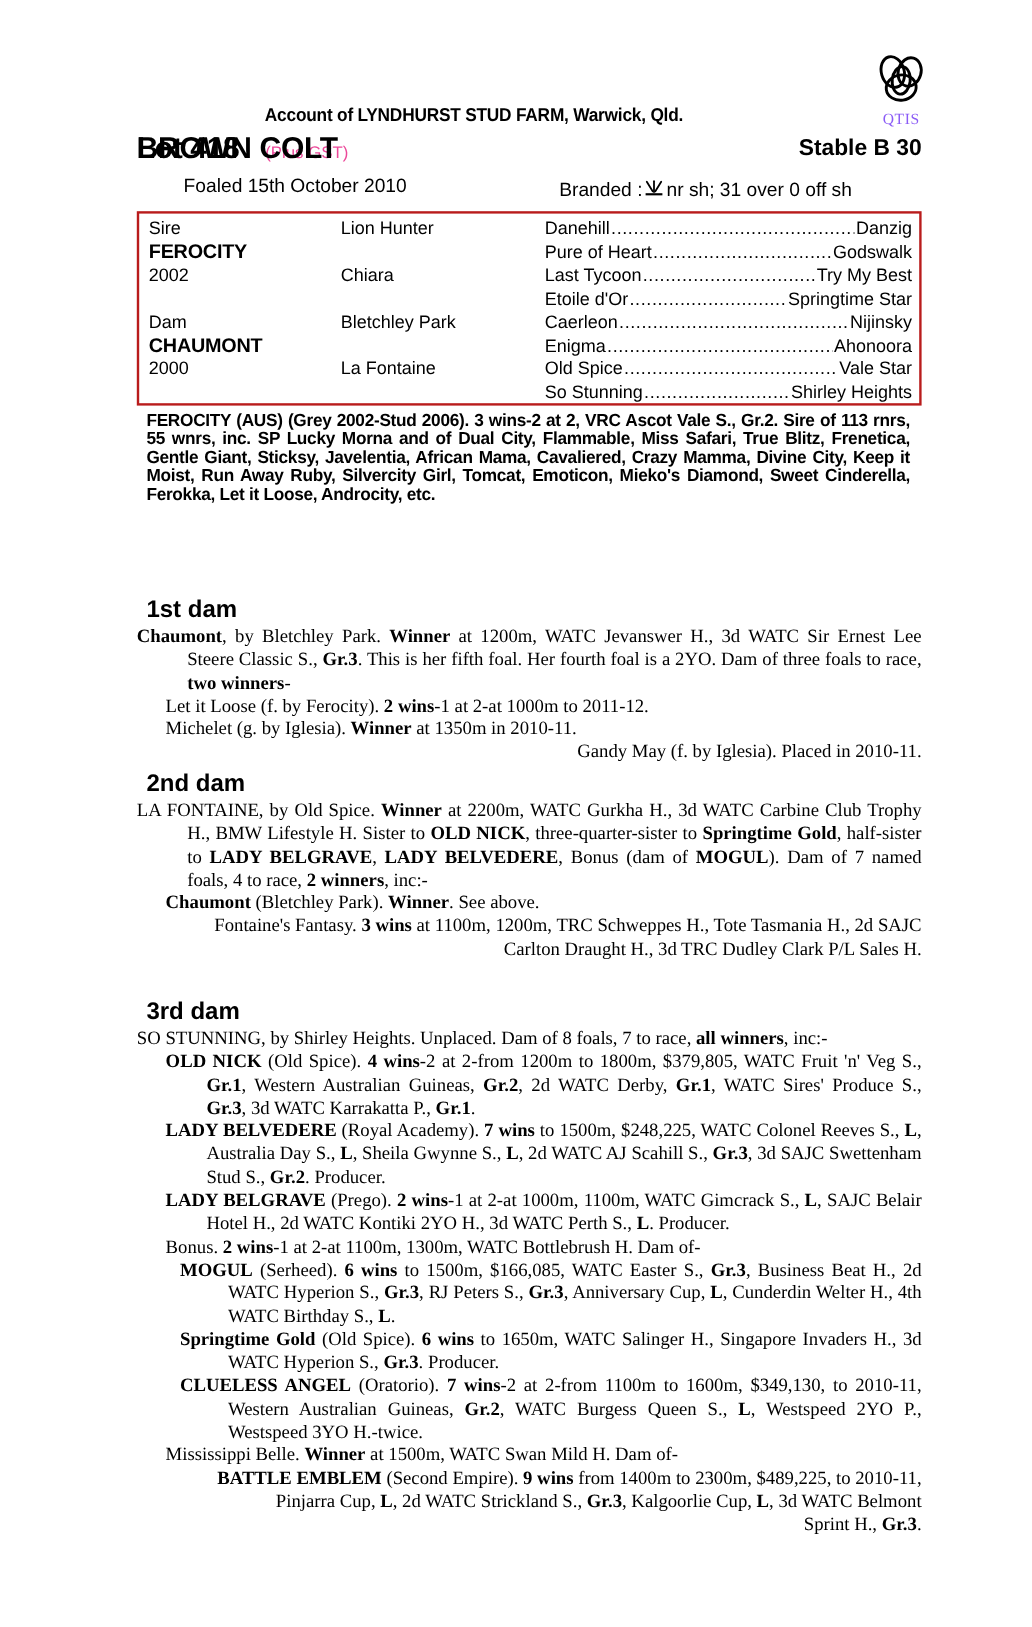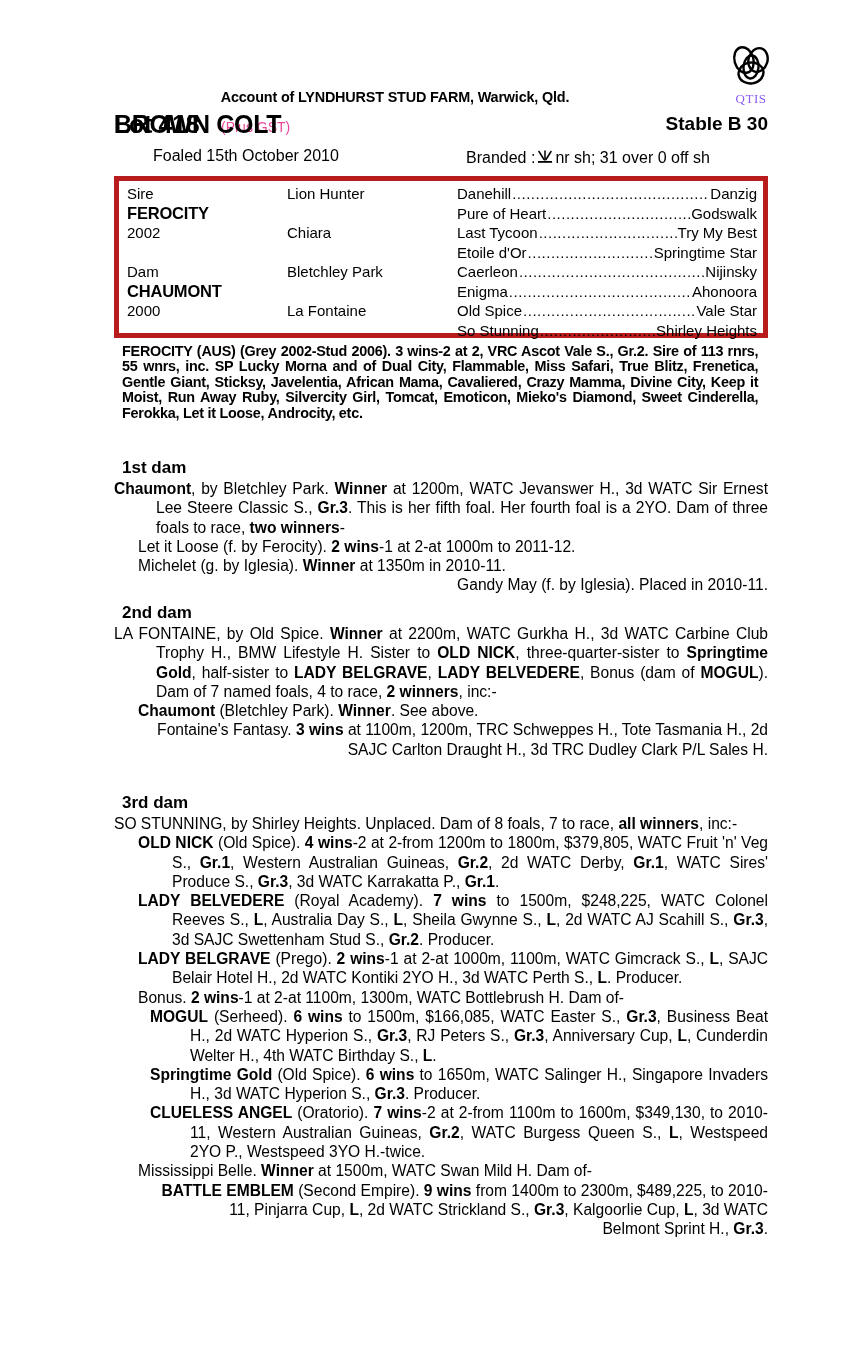--- a/index.html
+++ b/index.html
@@ -107,21 +107,21 @@
     top: 2px;
     margin: 0 1px;
   }
 
   
   .ped-table {
     position: absolute;
     left: 114px; top: 176px;
     width: 654px;
     height: 162px;
-    border: 5px solid #b91c1c;
+    border: 2px solid #b91c1c;
     box-sizing: border-box;
   }
   .ped-inner {
     position: relative;
     width: 100%;
     height: 100%;
     padding: 3px 0 0 0;
     box-sizing: border-box;
   }
   .ped-row {
@@ -172,32 +172,34 @@
     line-height: 15.4px;
     text-align: justify;
     letter-spacing: -0.25px;
     transform: scaleX(0.985);
     transform-origin: left top;
   }
 
   
   .dam-section { position: absolute; left: 114px; width: 654px; }
   .dam-head {
-    font-size: 17px;
+    font-size: 20px;
     font-weight: bold;
     margin-left: 8px;
     margin-bottom: 1px;
+    margin-top: 39px;
   }
   .entry {
     font-size: 15.6px;
     line-height: 19.3px;
     text-align: justify;
     text-justify: inter-word;
     margin: 0;
     padding: 0;
+    font-family: Liberation Serif, serif;
   }
   .lvl0 { padding-left: 42px; text-indent: -42px; }
   .lvl1 { padding-left: 58px; text-indent: -34px; }
   .lvl2 { padding-left: 76px; text-indent: -40px; }
   .entry:last-child { text-align: right; }
   b { font-weight: bold; }
 </style>
 </head>
 <body>
 

